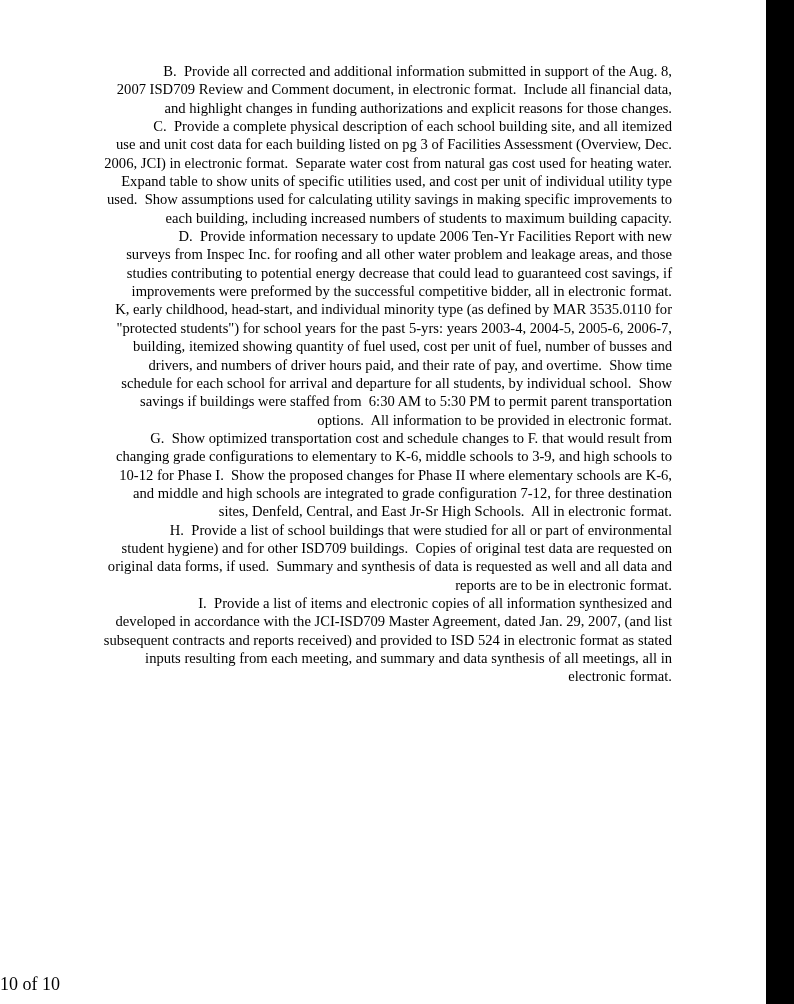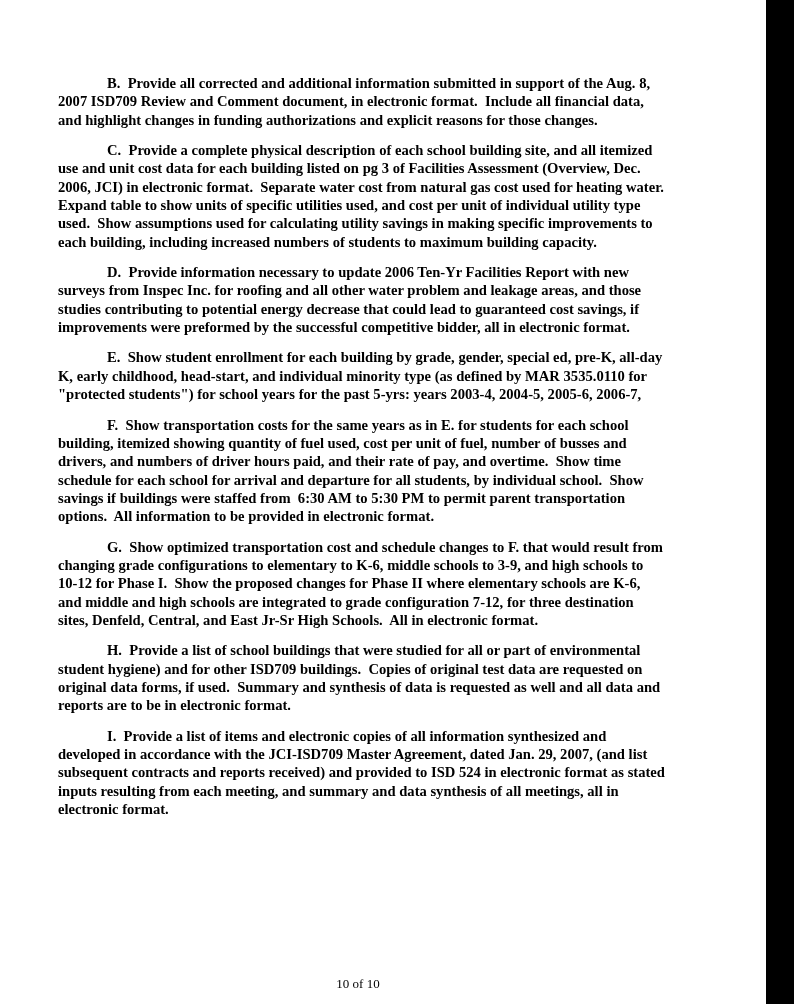--- a/index.html
+++ b/index.html
@@ -12,27 +12,27 @@
   .page {
     position: absolute; left: 0; top: 0; width: 766px; height: 1004px; background: #fff;
   }
   .right-bar {
     position: absolute; left: 766px; top: 0; width: 28px; height: 1004px; background: #000;
   }
   .body-text {
     position: absolute; left: 46px; top: 62px; width: 626px;
     font-size: 14.6px; line-height: 18.35px;
   }
-  .para { margin: 12px; text-indent: 49px; text-align: left; font-weight: bold; }
+  .para { margin: 0; text-indent: 49px; text-align: right; }
   .line { display: block; white-space: pre; }
   .para .line:first-child { padding-left: 49px; }
   .para { text-indent: 0; }
   .footer {
-    position: absolute; top: 975px; left: 0; width: 716px; text-align: center;
-    font-size: 13px; line-height: 18px;
+    position: absolute; top: 975px; left: 0; width: 716px; 
+    font-size: 18px; line-height: 18px;
   }
 </style>
 </head>
 <body>
 
 <div class="page">
   <div class="body-text" id="body-text">
       <p class="para">
         <span class="line">B.  Provide all corrected and additional information submitted in support of the Aug. 8,</span>
         <span class="line">2007 ISD709 Review and Comment document, in electronic format.  Include all financial data,</span>
@@ -46,26 +46,24 @@
         <span class="line">used.  Show assumptions used for calculating utility savings in making specific improvements to</span>
         <span class="line">each building, including increased numbers of students to maximum building capacity.</span>
       </p>
       <p class="para">
         <span class="line">D.  Provide information necessary to update 2006 Ten-Yr Facilities Report with new</span>
         <span class="line">surveys from Inspec Inc. for roofing and all other water problem and leakage areas, and those</span>
         <span class="line">studies contributing to potential energy decrease that could lead to guaranteed cost savings, if</span>
         <span class="line">improvements were preformed by the successful competitive bidder, all in electronic format.</span>
       </p>
       <p class="para">
-        <span class="line">E.  Show student enrollment for each building by grade, gender, special ed, pre-K, all-day</span>
         <span class="line">K, early childhood, head-start, and individual minority type (as defined by MAR 3535.0110 for</span>
         <span class="line">"protected students") for school years for the past 5-yrs: years 2003-4, 2004-5, 2005-6, 2006-7,</span>
       </p>
       <p class="para">
-        <span class="line">F.  Show transportation costs for the same years as in E. for students for each school</span>
         <span class="line">building, itemized showing quantity of fuel used, cost per unit of fuel, number of busses and</span>
         <span class="line">drivers, and numbers of driver hours paid, and their rate of pay, and overtime.  Show time</span>
         <span class="line">schedule for each school for arrival and departure for all students, by individual school.  Show</span>
         <span class="line">savings if buildings were staffed from  6:30 AM to 5:30 PM to permit parent transportation</span>
         <span class="line">options.  All information to be provided in electronic format.</span>
       </p>
       <p class="para">
         <span class="line">G.  Show optimized transportation cost and schedule changes to F. that would result from</span>
         <span class="line">changing grade configurations to elementary to K-6, middle schools to 3-9, and high schools to</span>
         <span class="line">10-12 for Phase I.  Show the proposed changes for Phase II where elementary schools are K-6,</span>

